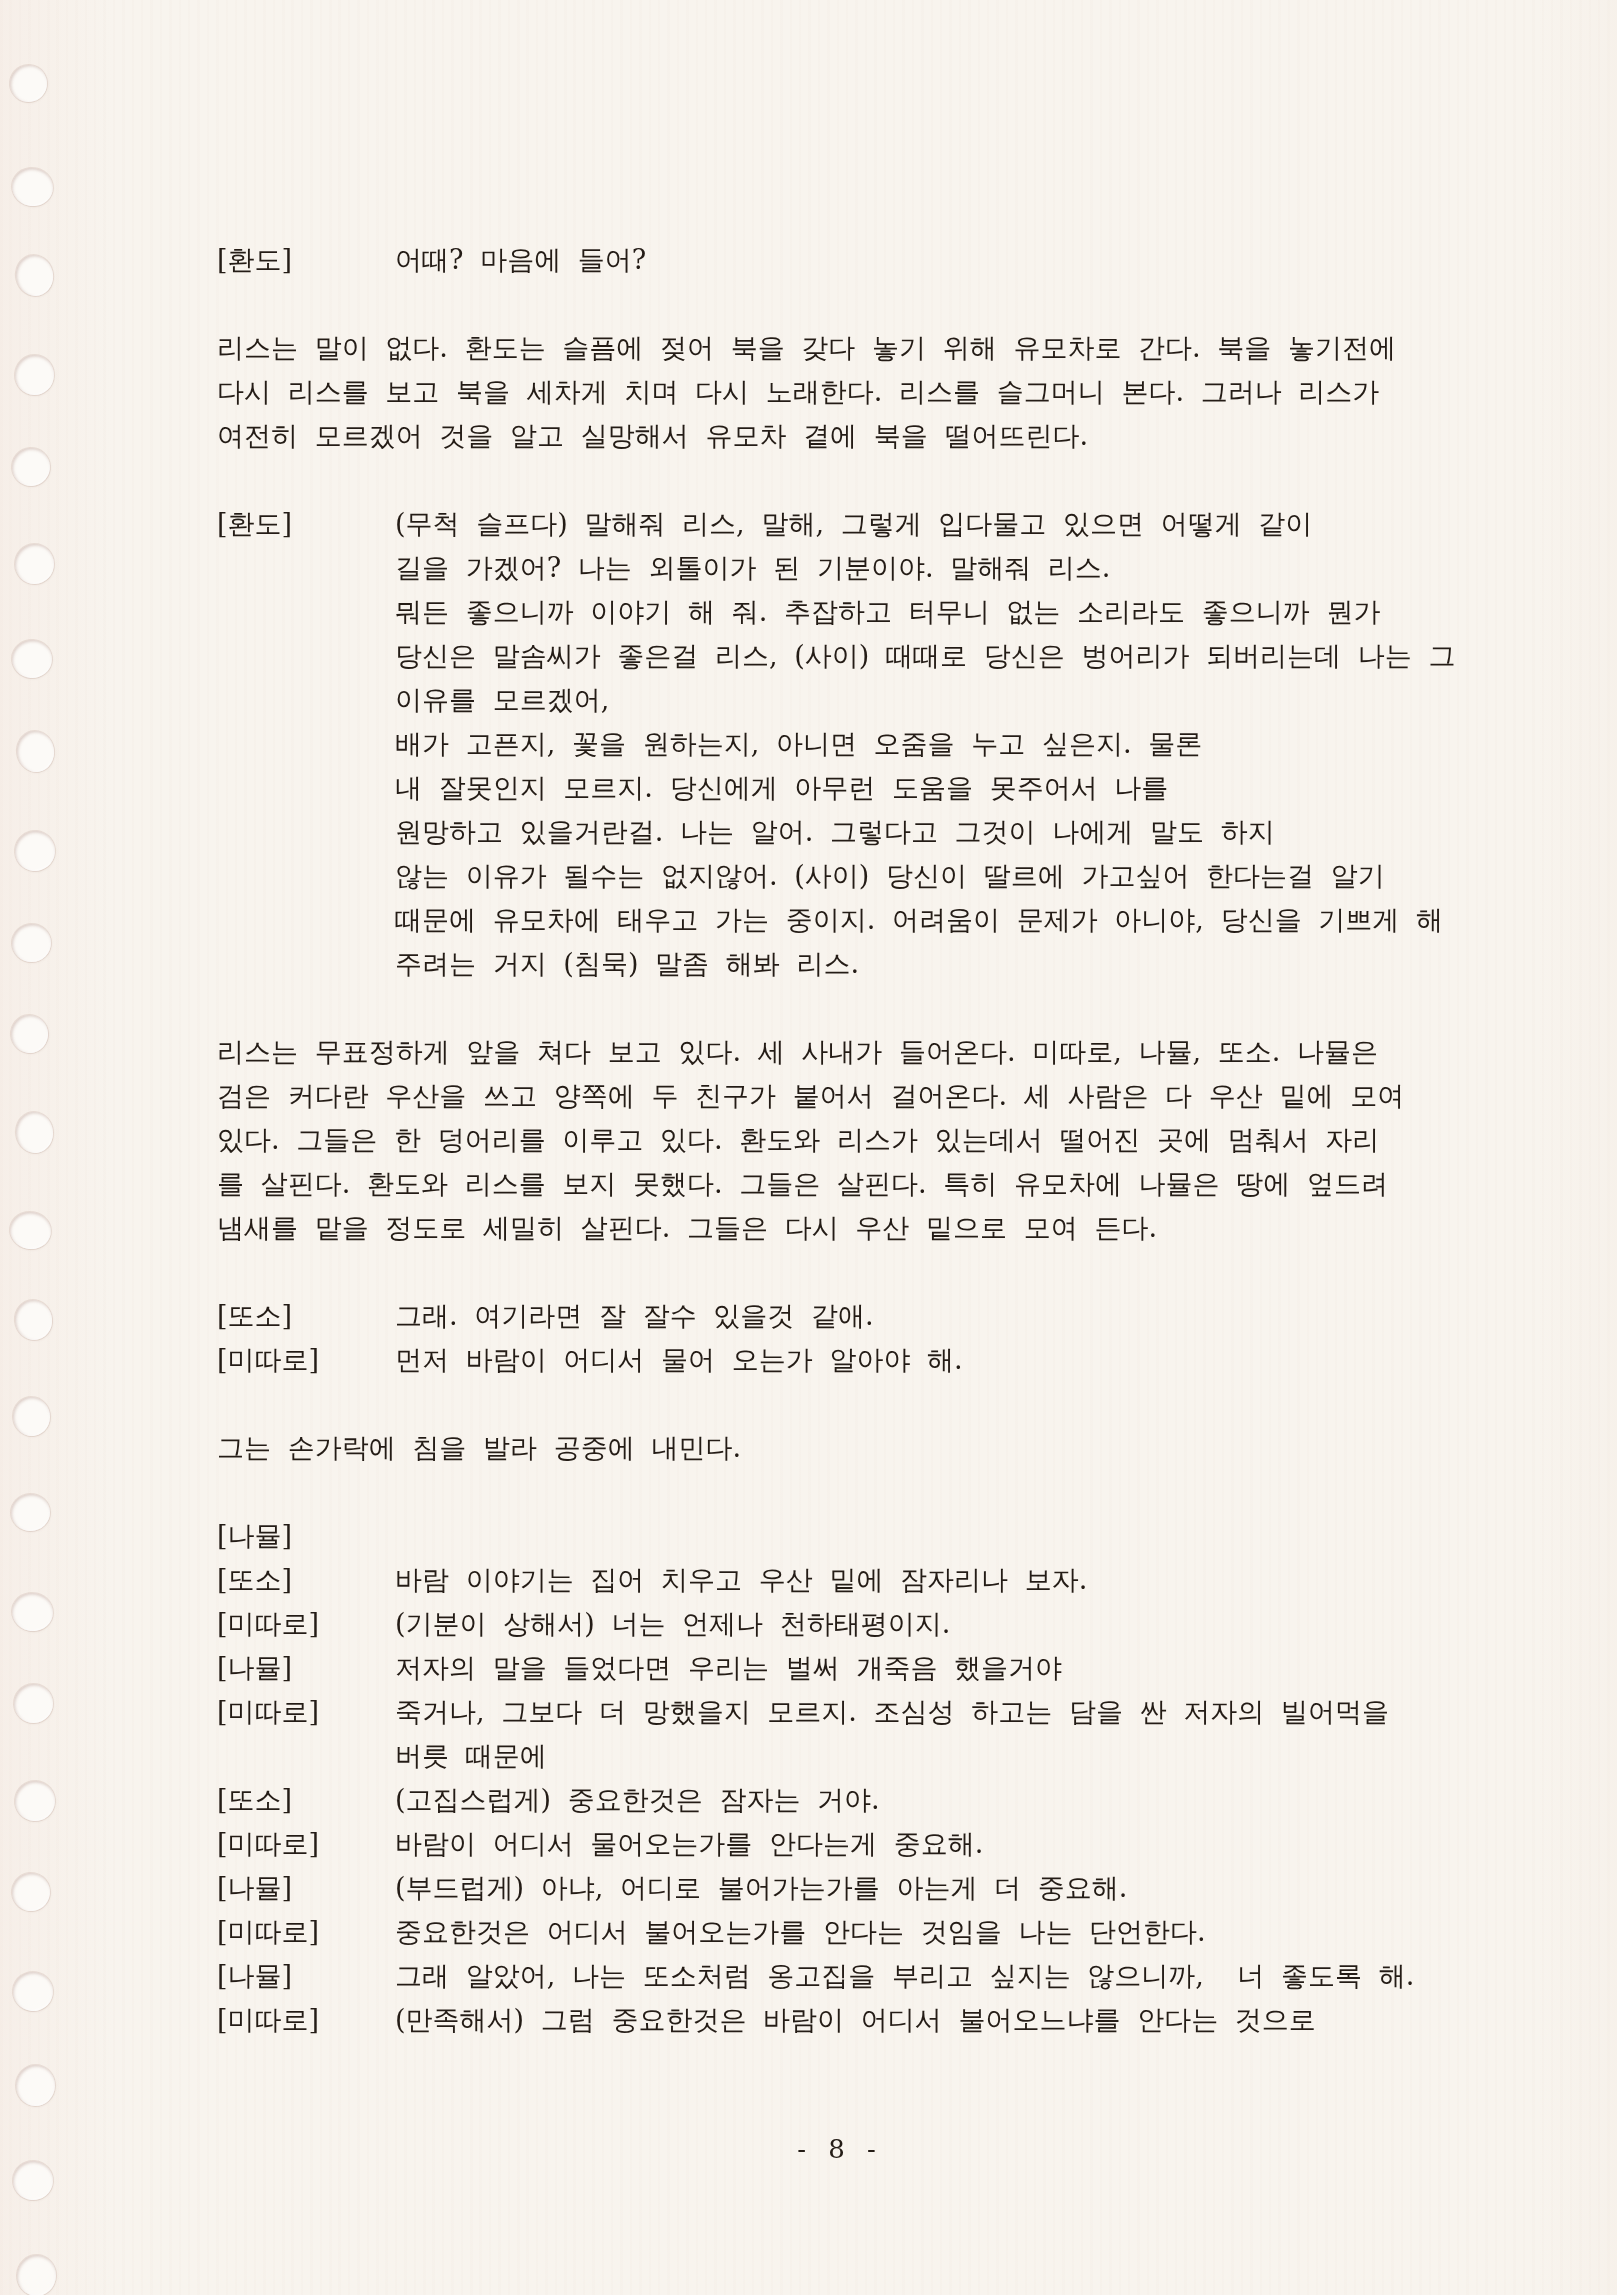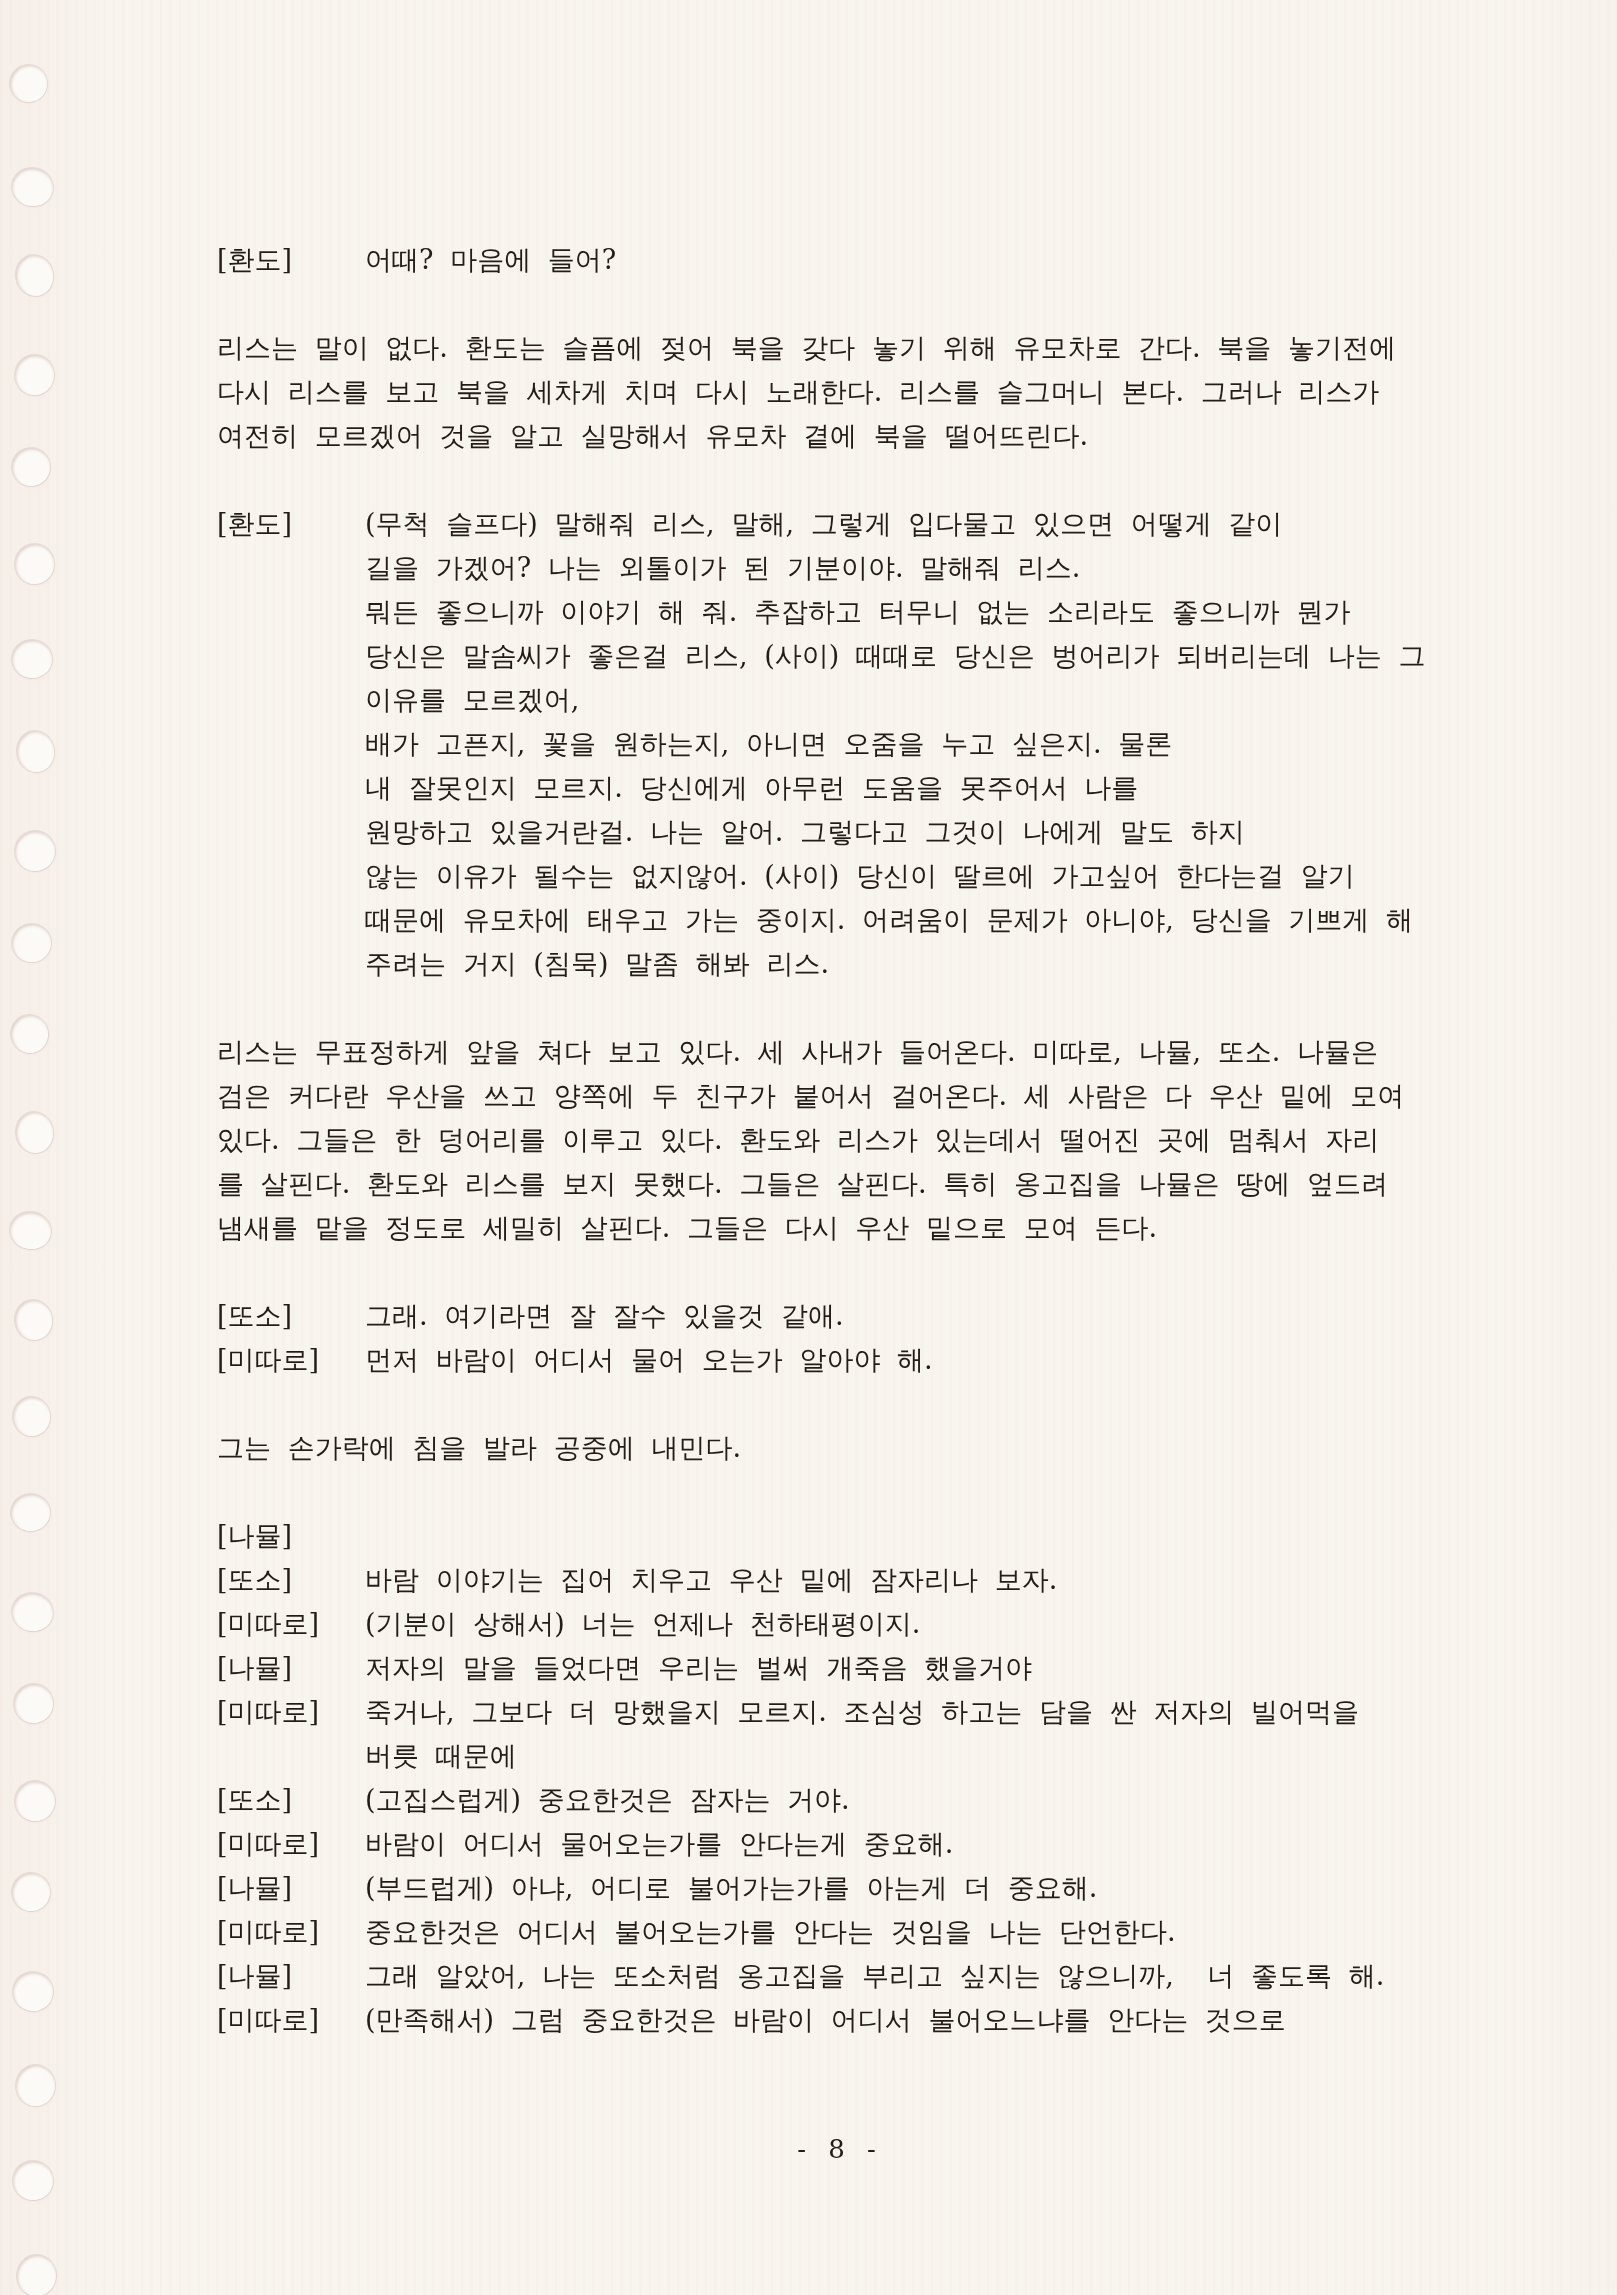--- a/index.html
+++ b/index.html
@@ -53,21 +53,21 @@
   .block:first-child { margin-top: 0; }
 
   .stage .line { white-space: pre-wrap; }
 
   .dialogue { display: flex; align-items: flex-start; }
   .speaker {
     flex: 0 0 148px;
     white-space: pre;
   }
   .speech { flex: 1 1 auto; }
-  .speech .line { white-space: pre-wrap; }
+  .speech .line { white-space: pre-wrap; margin-left: 30px; }
 
   #page-number {
     text-align: center;
     margin-top: 85px;
     font-size: 26px;
     letter-spacing: 7px;
     word-spacing: 0;
   }
 </style>
 </head>
@@ -126,21 +126,21 @@
           <div class="line">원망하고 있을거란걸. 나는 알어. 그렇다고 그것이 나에게 말도 하지</div>
           <div class="line">않는 이유가 될수는 없지않어. (사이) 당신이 딸르에 가고싶어 한다는걸 알기</div>
           <div class="line">때문에 유모차에 태우고 가는 중이지. 어려움이 문제가 아니야, 당신을 기쁘게 해</div>
           <div class="line">주려는 거지 (침묵) 말좀 해봐 리스.</div>
         </span>
       </div>
       <div class="block stage gap">
         <div class="line">리스는 무표정하게 앞을 쳐다 보고 있다. 세 사내가 들어온다. 미따로, 나뮬, 또소. 나뮬은</div>
         <div class="line">검은 커다란 우산을 쓰고 양쪽에 두 친구가 붙어서 걸어온다. 세 사람은 다 우산 밑에 모여</div>
         <div class="line">있다. 그들은 한 덩어리를 이루고 있다. 환도와 리스가 있는데서 떨어진 곳에 멈춰서 자리</div>
-        <div class="line">를 살핀다. 환도와 리스를 보지 못했다. 그들은 살핀다. 특히 옹고집을 나뮬은 땅에 엎드려</div>
+        <div class="line">를 살핀다. 환도와 리스를 보지 못했다. 그들은 살핀다. 특히 유모차에 나뮬은 땅에 엎드려</div>
         <div class="line">냄새를 맡을 정도로 세밀히 살핀다. 그들은 다시 우산 밑으로 모여 든다.</div>
       </div>
       <div class="block dialogue gap">
         <span class="speaker">[또소]</span>
         <span class="speech">
           <div class="line">그래. 여기라면 잘 잘수 있을것 같애.</div>
         </span>
       </div>
       <div class="block dialogue">
         <span class="speaker">[미따로]</span>

